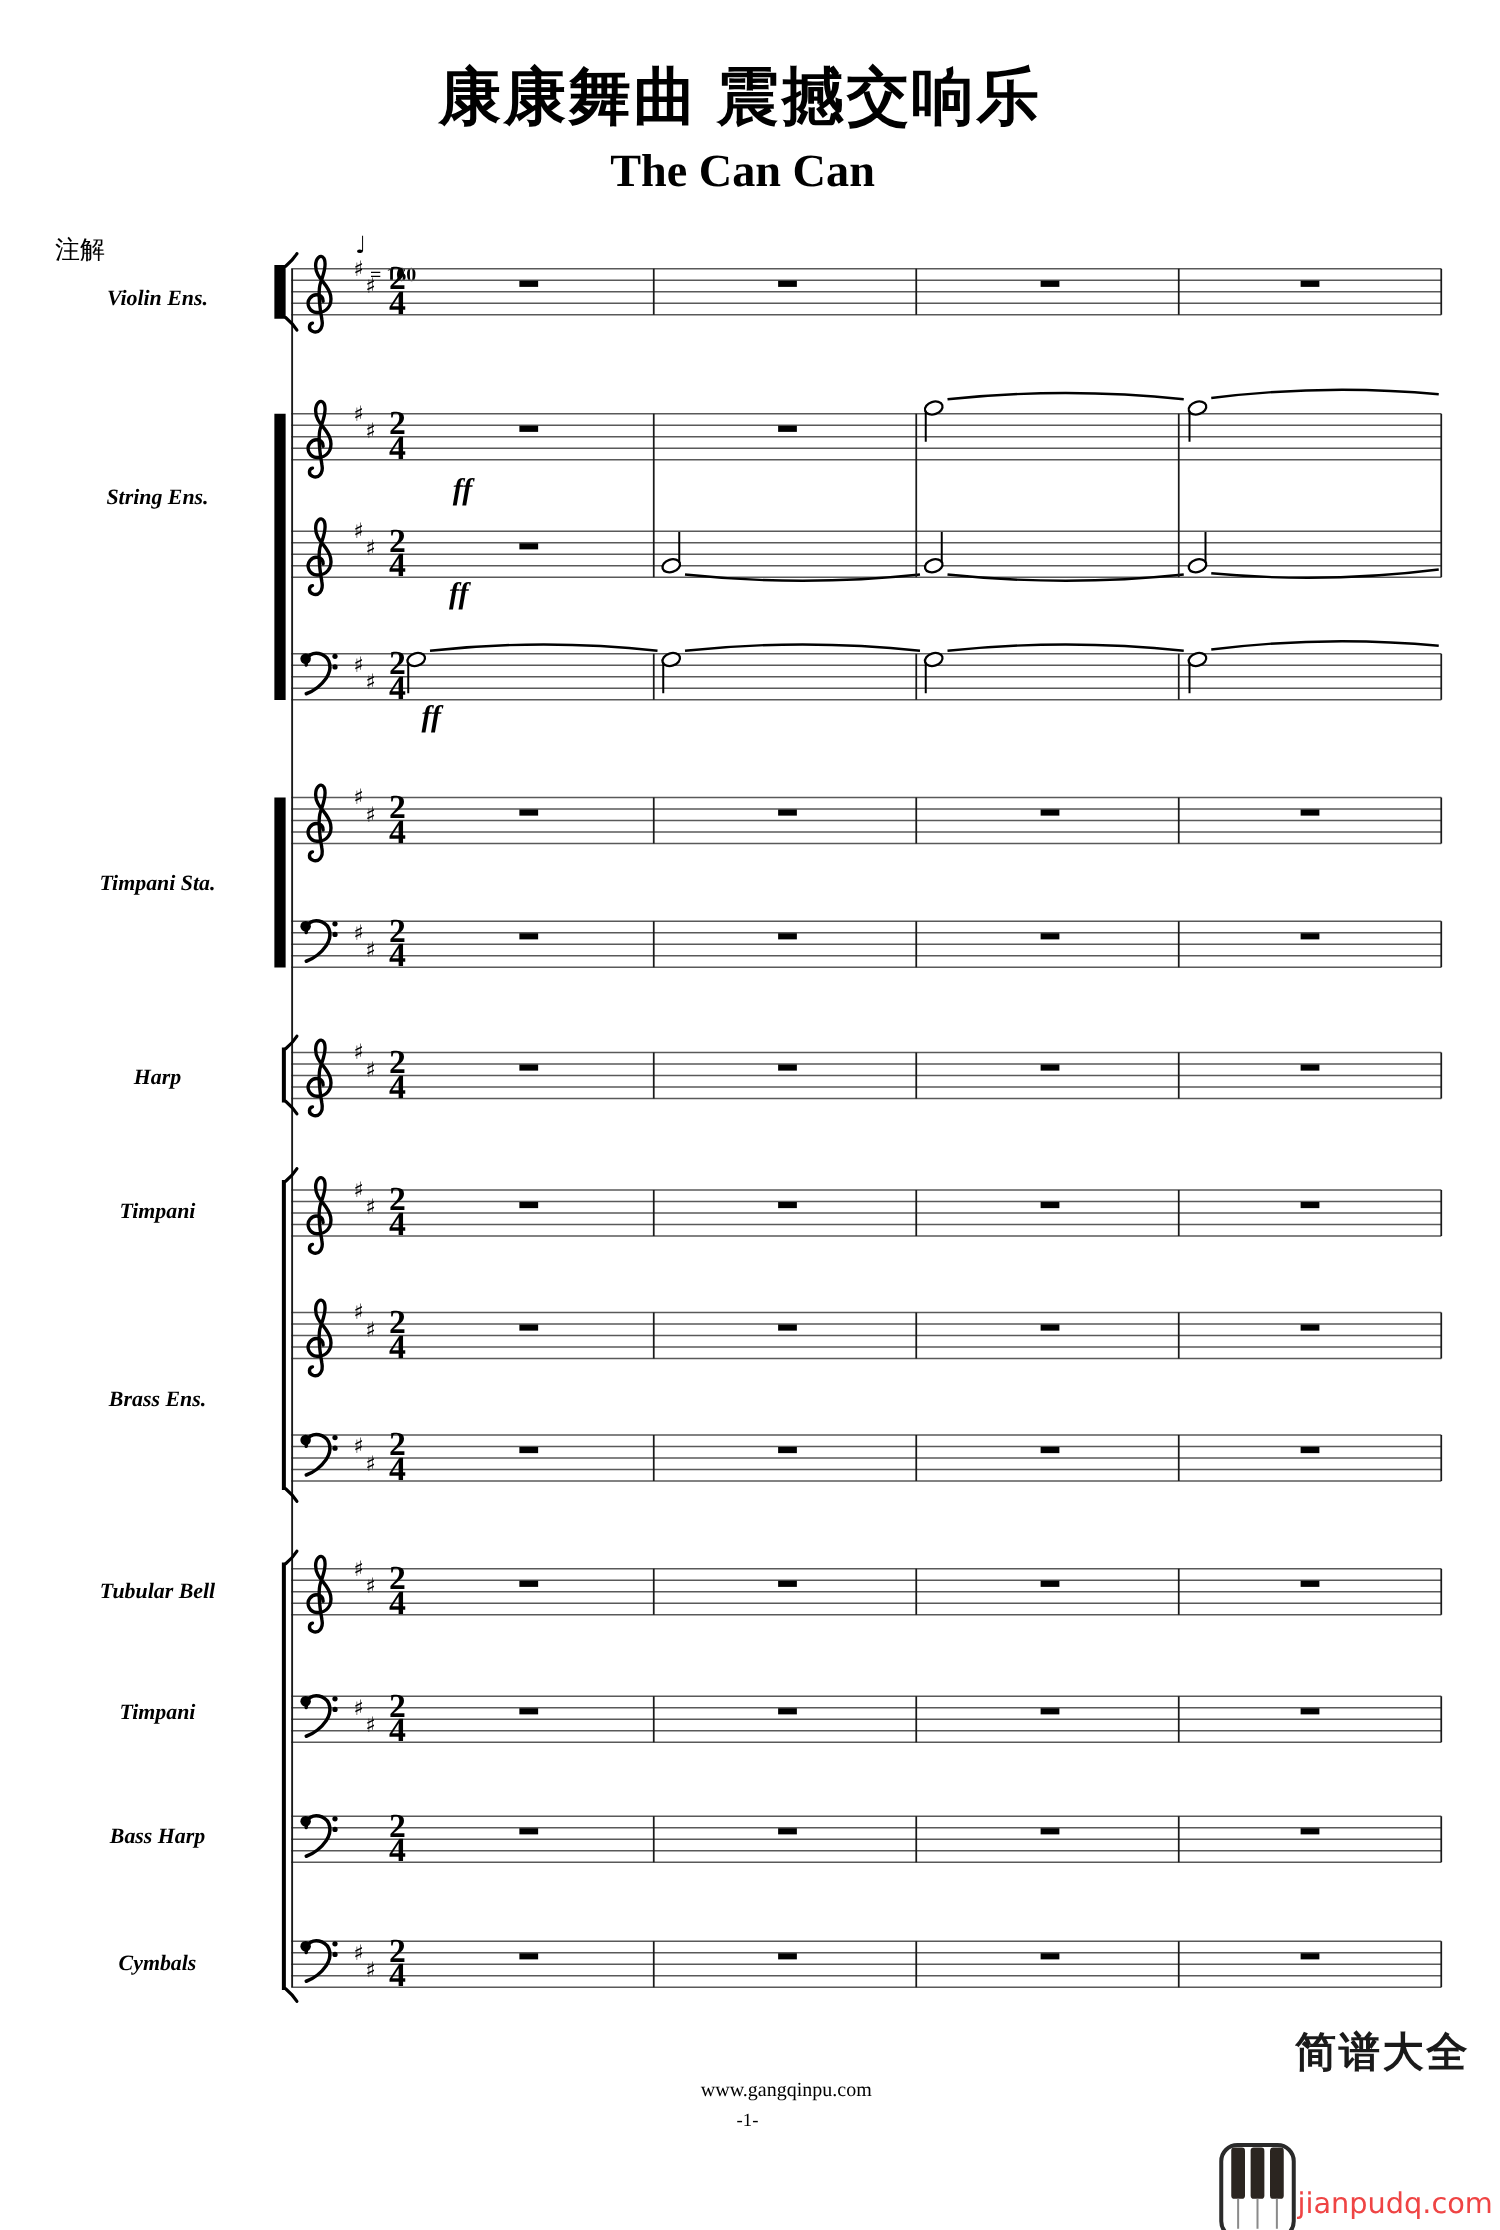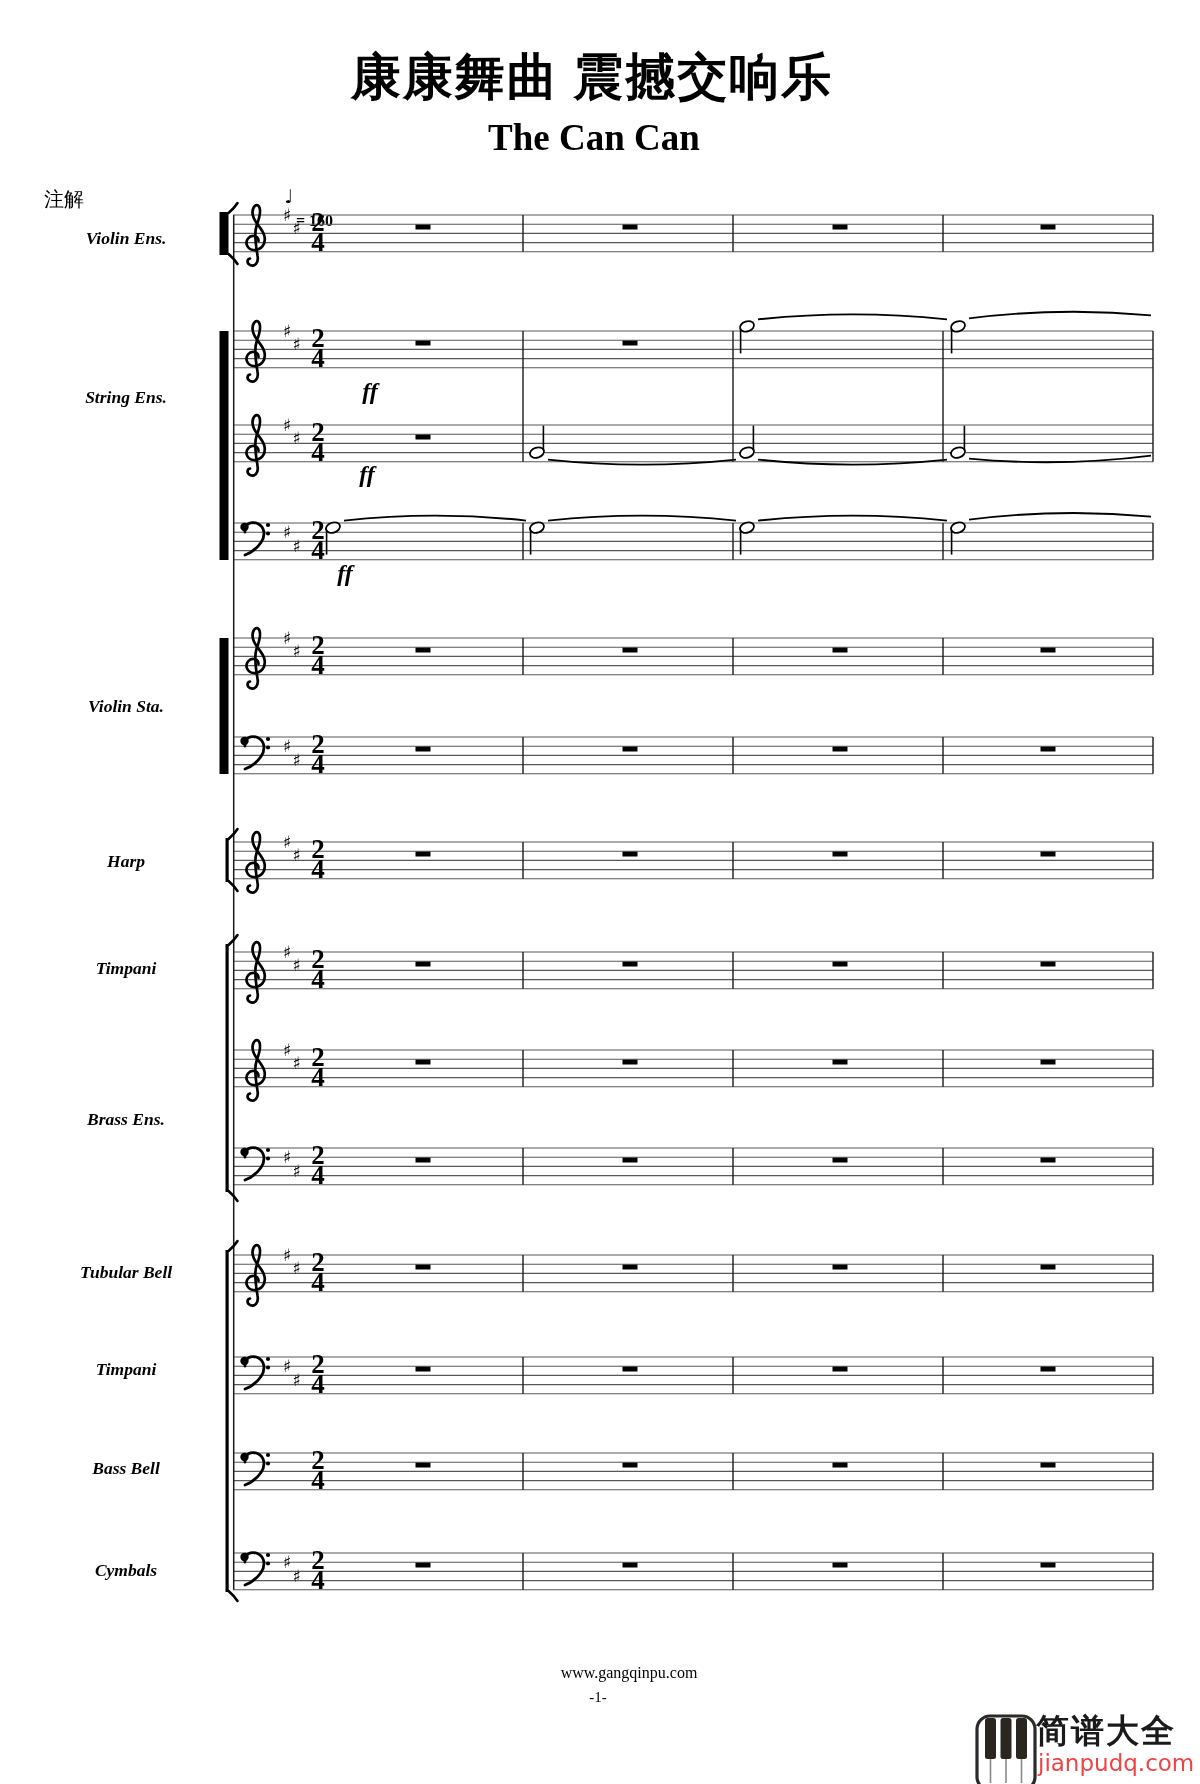--- a/index.html
+++ b/index.html
@@ -12,48 +12,48 @@
   .credit{position:absolute;left:0;top:156px;width:1196px;text-align:right;font-size:29px;}
   .annotation{position:absolute;left:44px;top:186px;font-size:20px;}
   .tempo{position:absolute;left:284px;top:186px;display:flex;align-items:flex-start;gap:3px;}
   .tempo .tnote{font-family:"DejaVu Sans",sans-serif;font-size:19px;font-weight:700;line-height:20px;}
   .tempo .tval{font-size:16px;font-weight:700;line-height:21px;margin-top:24px;}
   .inst-label{position:absolute;left:20px;width:212px;height:22px;line-height:22px;
               text-align:center;font-size:17.5px;font-weight:700;font-style:italic;}
   #score-svg{position:absolute;left:0;top:0;}
   .footer-site{position:absolute;left:0;top:1664px;width:1196px;text-align:center;font-size:16px;padding-left:31px;}
   .footer-page{position:absolute;left:0;top:1689px;width:1196px;text-align:center;font-size:15px;}
-  .wm-brand{position:absolute;left:1036px;top:1709px;font-size:33px;font-weight:600;
+  .wm-brand{position:absolute;left:1036px;top:1620px;font-size:33px;font-weight:600;
             letter-spacing:2px;color:#1a1a1a;font-family:"DejaVu Sans",sans-serif;}
   .wm-url{position:absolute;left:1038px;top:1750px;font-size:23px;color:#ef4444;
           font-family:"DejaVu Sans",sans-serif;}
   .wm-icon{position:absolute;left:975px;top:1714px;}
 </style>
 </head>
 <body>
 
 <div class="page">
 
   <div class="annotation">注解</div>
   <div class="title-cn">康康舞曲 震撼交响乐</div>
   <div class="title-en">The Can Can</div>
   <div class="tempo">
     <span class="tnote">♩</span>
     <span class="tval">= 160</span>
   </div>
 
   <div class="inst-label" style="top:227px">Violin Ens.</div>
   <div class="inst-label" style="top:386px">String Ens.</div>
-  <div class="inst-label" style="top:695px">Violin Sta.</div>
+  <div class="inst-label" style="top:695px">Timpani Sta.</div>
   <div class="inst-label" style="top:850px">Harp</div>
   <div class="inst-label" style="top:957px">Timpani</div>
   <div class="inst-label" style="top:1108px">Brass Ens.</div>
   <div class="inst-label" style="top:1261px">Tubular Bell</div>
   <div class="inst-label" style="top:1358px">Timpani</div>
-  <div class="inst-label" style="top:1457px">Bass Bell</div>
+  <div class="inst-label" style="top:1457px">Bass Harp</div>
   <div class="inst-label" style="top:1559px">Cymbals</div>
 
   <svg id="score-svg" width="1200" height="1784" viewBox="0 0 1200 1784">
       <g>
         <line x1="233" y1="215" x2="1153" y2="215" stroke="#595959" stroke-width="1.1"></line>
         <line x1="233" y1="224.2" x2="1153" y2="224.2" stroke="#595959" stroke-width="1.1"></line>
         <line x1="233" y1="233.4" x2="1153" y2="233.4" stroke="#595959" stroke-width="1.1"></line>
         <line x1="233" y1="242.6" x2="1153" y2="242.6" stroke="#595959" stroke-width="1.1"></line>
         <line x1="233" y1="251.8" x2="1153" y2="251.8" stroke="#595959" stroke-width="1.1"></line>
         <path d="M 25.5 26 C 25.5 20.5 18.5 19 15 23.5 C 11.5 28 14.5 34.5 20.5 35 C 28 35.5 33 29.5 31.5 21.5 C 29.5 11.5 19.5 8 19.5 -2.5 C 19.5 -8.5 23.5 -12 26 -8.5 C 28.5 -4.5 26.5 3 23.5 11 C 21 18 22.5 29 24.5 40.5 C 26 48 21.5 52 17 50 C 13.5 48.5 14 44 17 43.5" transform="translate(233,215)" fill="none" stroke="#000" stroke-width="2.7" stroke-linecap="round"></path>

